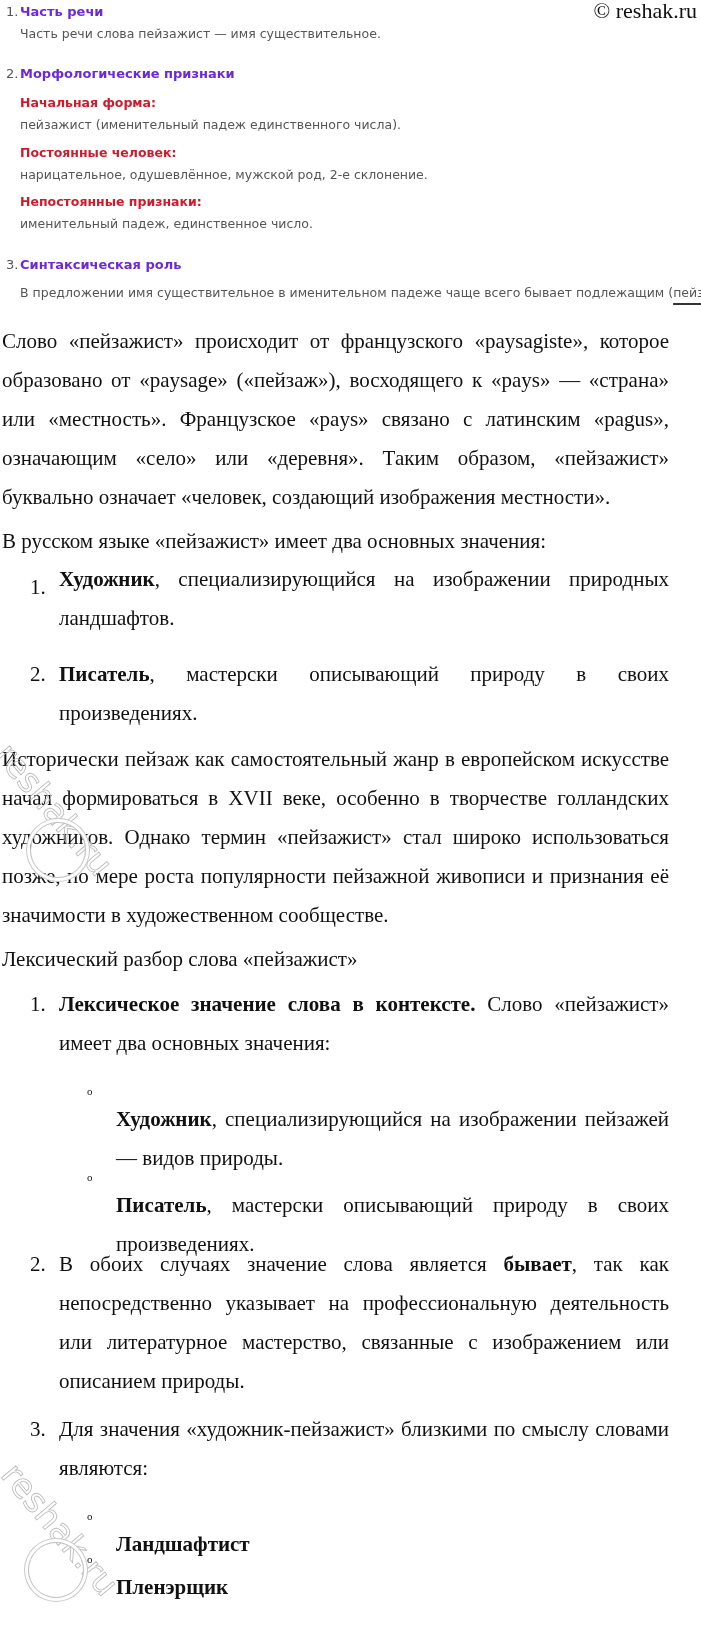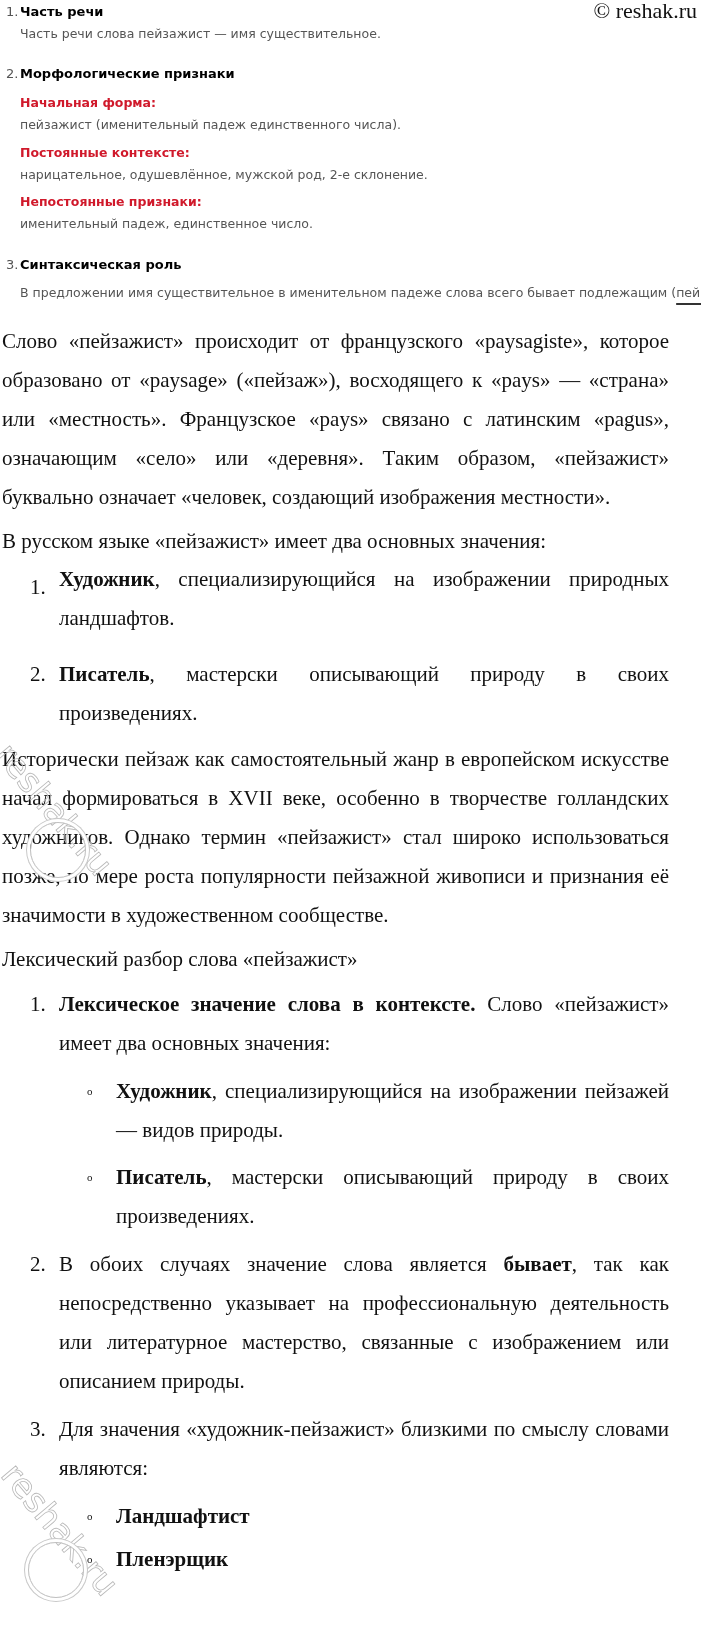--- a/index.html
+++ b/index.html
@@ -2,31 +2,31 @@
 <html><head>
 <meta charset="utf-8">
 <style>
   html, body { margin: 0; padding: 0; background: #ffffff; }
   body { width: 701px; height: 1641px; position: relative; overflow: hidden; }
 
   
   .top { position: absolute; left: 0; top: 0; width: 701px; font-family: "DejaVu Sans", sans-serif; }
   .watermark-top { position: absolute; right: 4px; top: -2px; font-family: "Liberation Serif", serif; font-size: 22px; color: #111; }
   .t-num { position: absolute; left: 6px; font-size: 13px; color: #555; }
-  .t-head { position: absolute; left: 20px; font-size: 13px; font-weight: bold; color: #000000; }
+  .t-head { position: absolute; left: 20px; font-size: 13px; font-weight: bold; color: #6d28d9; }
   .t-text { position: absolute; left: 20px; font-size: 12.5px; color: #555; white-space: nowrap; text-align: center; }
   .t-red { position: absolute; left: 20px; font-size: 12.5px; color: #d0192b; font-weight: bold; }
   .underlined { text-decoration: underline; text-decoration-thickness: 2px; text-underline-offset: 6px; text-decoration-color: #333; }
 
   
   .doc { position: absolute; left: 0; top: 320px; width: 701px; font-family: "Liberation Serif", serif; font-size: 21px; color: #111; }
   .p { position: absolute; left: 2px; width: 667px; line-height: 39px; text-align: justify; }
   .li { position: absolute; width: 610px; left: 59px; line-height: 39px; text-align: justify; }
   .li-num { position: absolute; left: 30px; line-height: 39px; }
-  .sub { position: absolute; left: 116px; width: 553px; line-height: 39px; text-align: justify; }
+  .sub { position: absolute; left: 116px; width: 553px; line-height: 39px; text-align: justify; margin-top: 28px; }
   .bullet { position: absolute; left: 87px; font-size: 11px; line-height: 39px; }
   b { font-weight: bold; }
   .heading { position: absolute; left: 2px; font-weight: normal; line-height: 39px; }
 
   
   .stamp { position: absolute; color: transparent; -webkit-text-stroke: 0.8px #b8b8b8; font-family: "DejaVu Sans", sans-serif; pointer-events: none; }
   .stamp-text { font-size: 34px; transform: rotate(50deg); transform-origin: left top; }
   .stamp-circle { width: 54px; height: 54px; border: 1px solid #c0c0c0; border-radius: 50%; box-shadow: 0 0 0 3px #fff, 0 0 0 4px #c8c8c8; }
 </style>
 </head>
@@ -38,29 +38,29 @@
   <span class="t-num" style="top:4px">1.</span>
   <span class="t-head" style="top:4px">Часть речи</span>
   <span class="t-text" style="top:26px">Часть речи слова пейзажист — имя существительное.</span>
 
   <span class="t-num" style="top:66px">2.</span>
   <span class="t-head" style="top:66px">Морфологические признаки</span>
 
   <span class="t-red" style="top:95px">Начальная форма:</span>
   <span class="t-text" style="top:117px">пейзажист (именительный падеж единственного числа).</span>
 
-  <span class="t-red" style="top:145px">Постоянные контексте:</span>
+  <span class="t-red" style="top:145px">Постоянные человек:</span>
   <span class="t-text" style="top:167px">нарицательное, одушевлённое, мужской род, 2-е склонение.</span>
 
   <span class="t-red" style="top:194px">Непостоянные признаки:</span>
   <span class="t-text" style="top:216px">именительный падеж, единственное число.</span>
 
   <span class="t-num" style="top:257px">3.</span>
   <span class="t-head" style="top:257px">Синтаксическая роль</span>
-  <span class="t-text" style="top:285px"><span>В предложении имя существительное в именительном падеже слова всего бывает подлежащим (</span><span class="underlined">пейзажист</span></span>
+  <span class="t-text" style="top:285px"><span>В предложении имя существительное в именительном падеже чаще всего бывает подлежащим (</span><span class="underlined">пейзажист</span></span>
 </div>
 
 <div class="doc">
   <div class="p" style="top:2px">Слово «пейзажист» происходит от французского «paysagiste», которое образовано от «paysage» («пейзаж»), восходящего к «pays» — «страна» или «местность». Французское «pays» связано с латинским «pagus», означающим «село» или «деревня». Таким образом, «пейзажист» буквально означает «человек, создающий изображения местности».</div>
 
   <div class="p" style="top:202px">В русском языке «пейзажист» имеет два основных значения:</div>
 
   <span class="li-num" style="top:248px">1.</span>
   <div class="li" style="top:240px"><b>Художник</b><span>, специализирующийся на изображении природных ландшафтов.</span></div>
 

